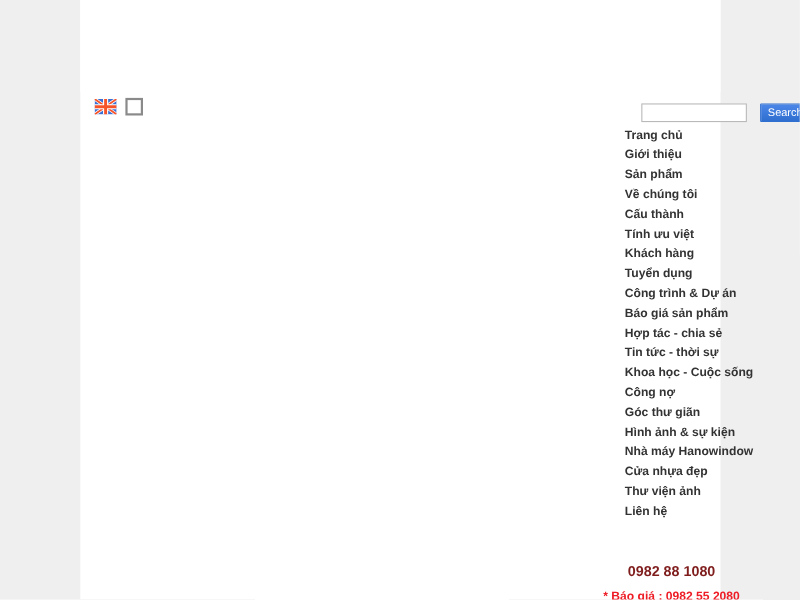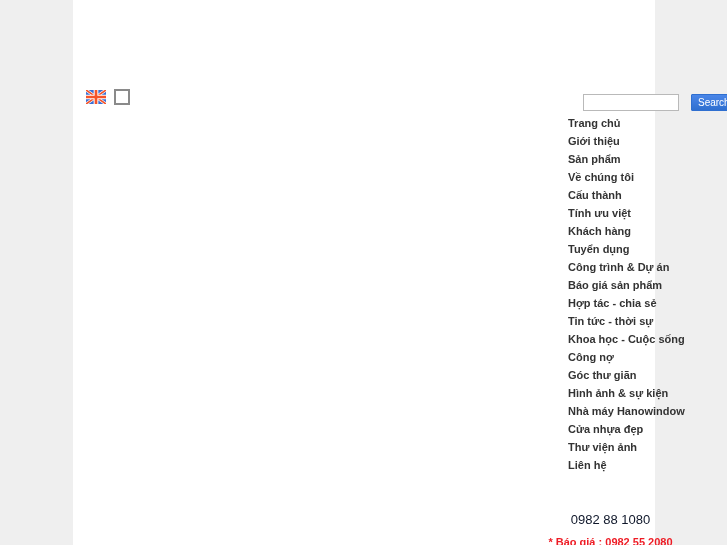--- a/index.html
+++ b/index.html
@@ -137,22 +137,22 @@
   #hotline-block {
     position: absolute;
     left: 420px;
     top: 512px;
     width: 235px;
     text-align: center;
   }
   #hotline-number {
     font-family: "Liberation Sans", sans-serif;
     font-size: 13px;
-    font-weight: normal;
-    color: #0f172a;
+    font-weight: bold;
+    color: #7f1d1d;
     line-height: 16px;
     white-space: nowrap;
   }
   #hotline-quote {
     margin-top: 7px;
     font-family: "Liberation Sans", sans-serif;
     font-size: 11px;
     font-weight: bold;
     color: #ee1c25;
     line-height: 14px;

